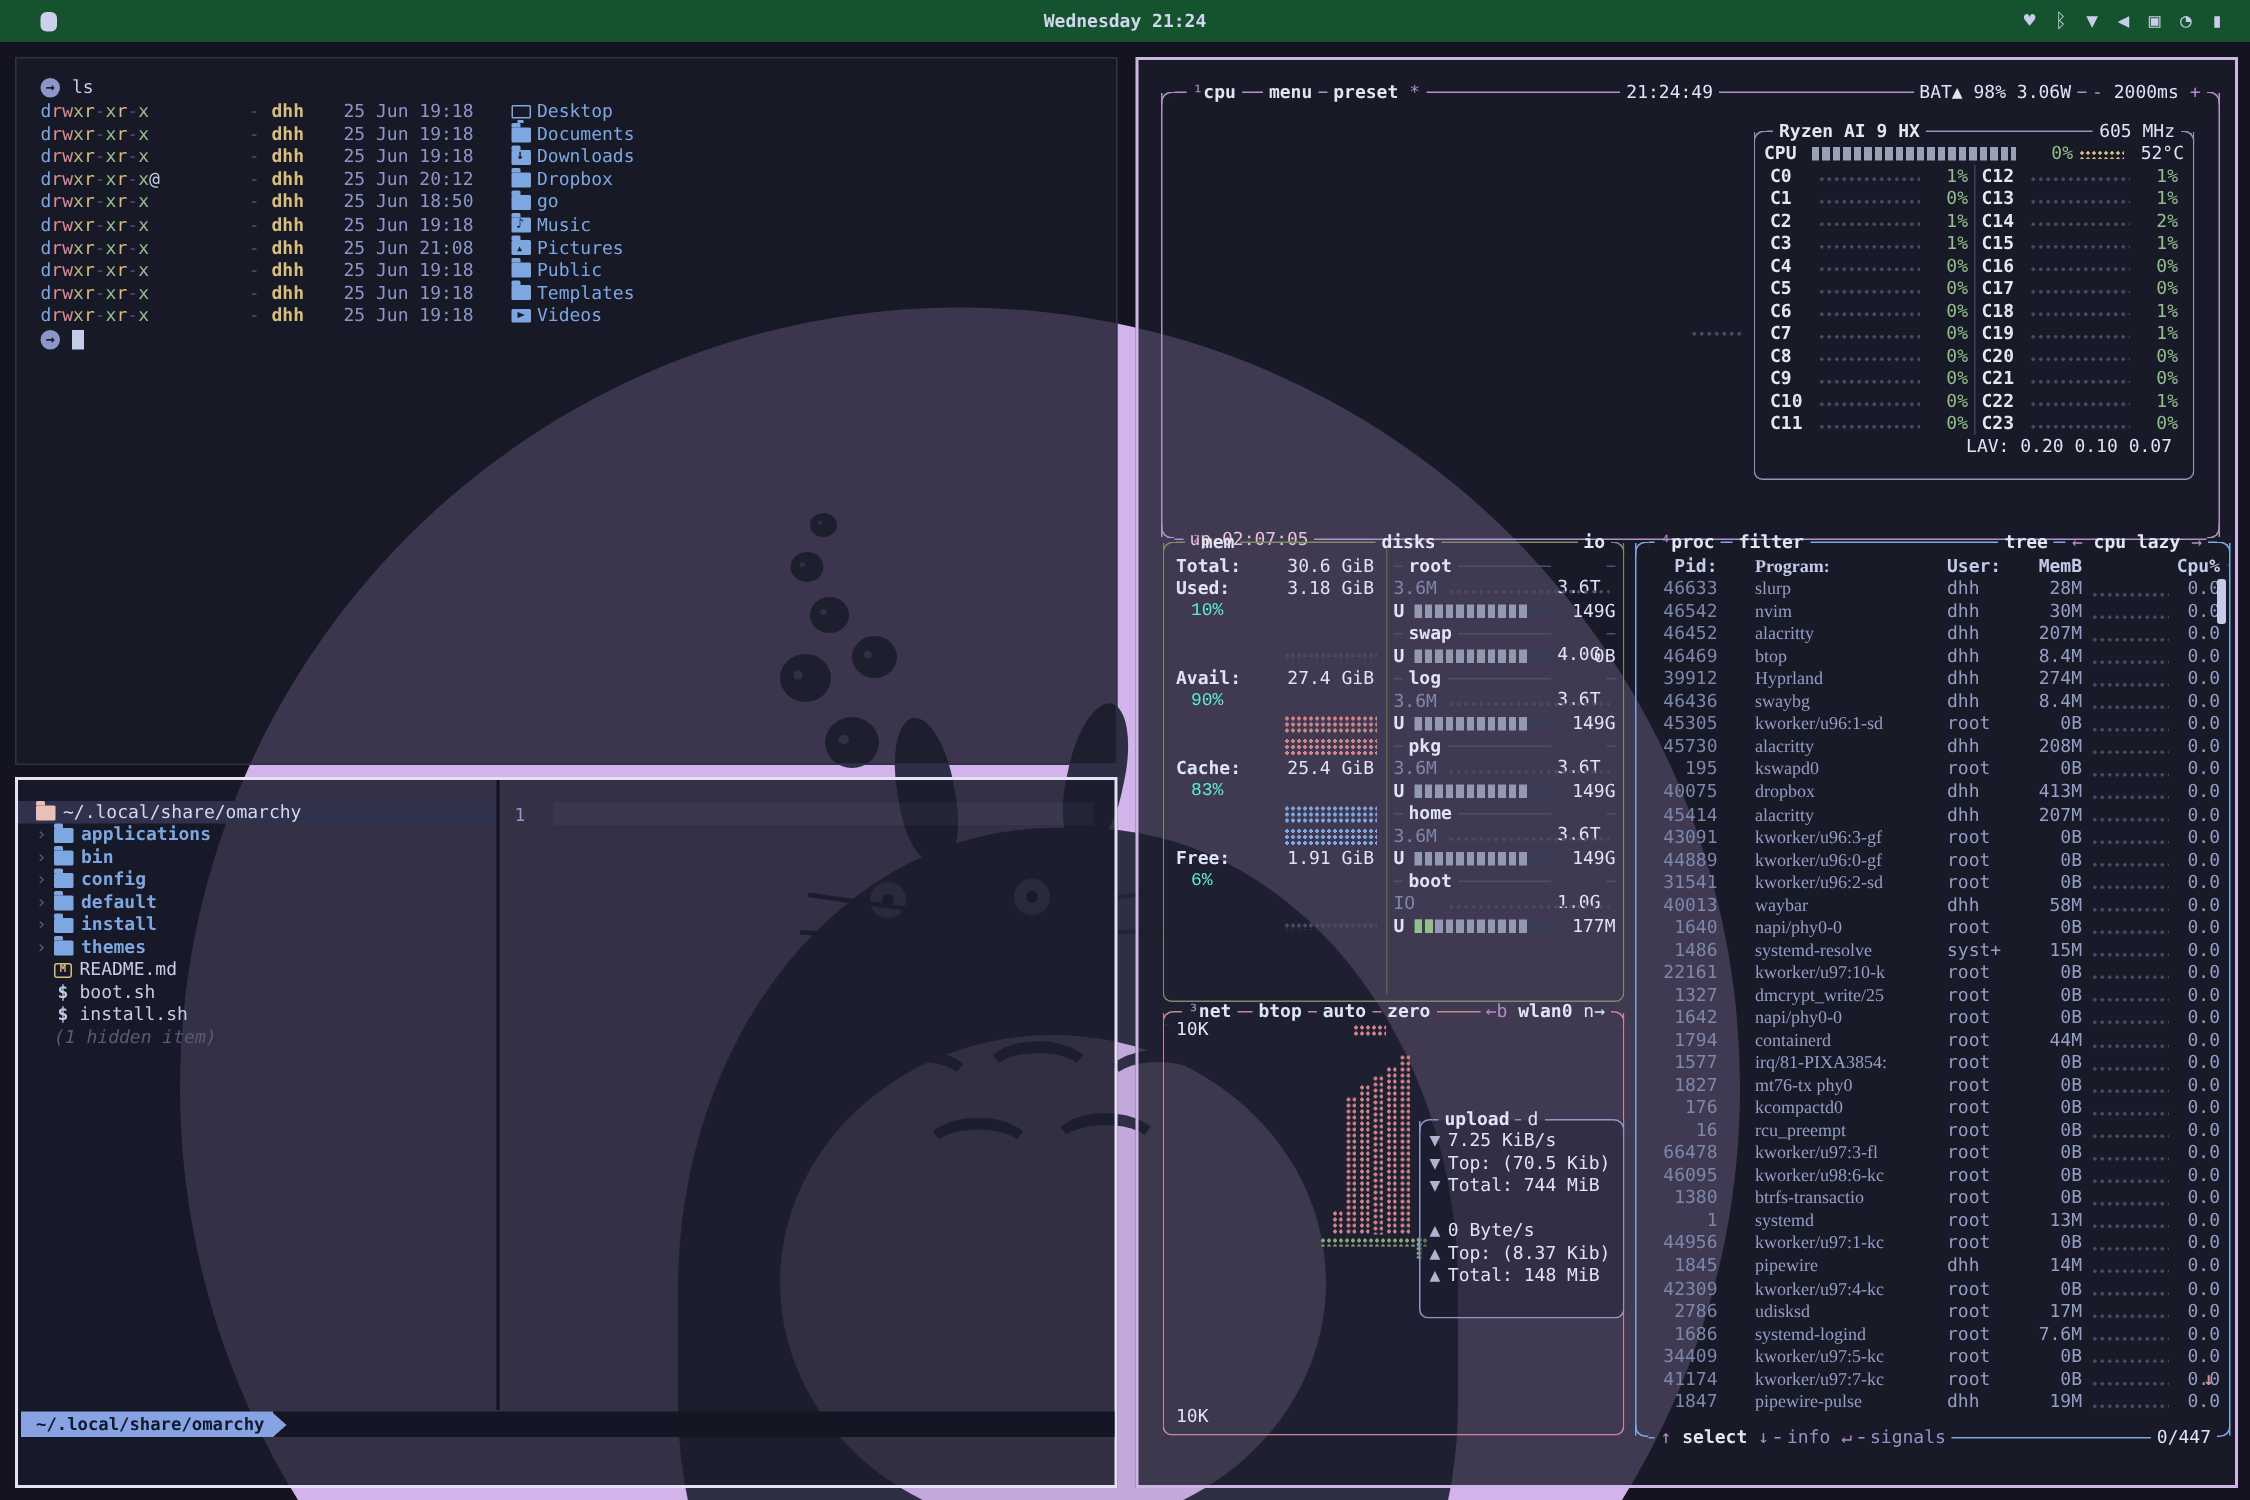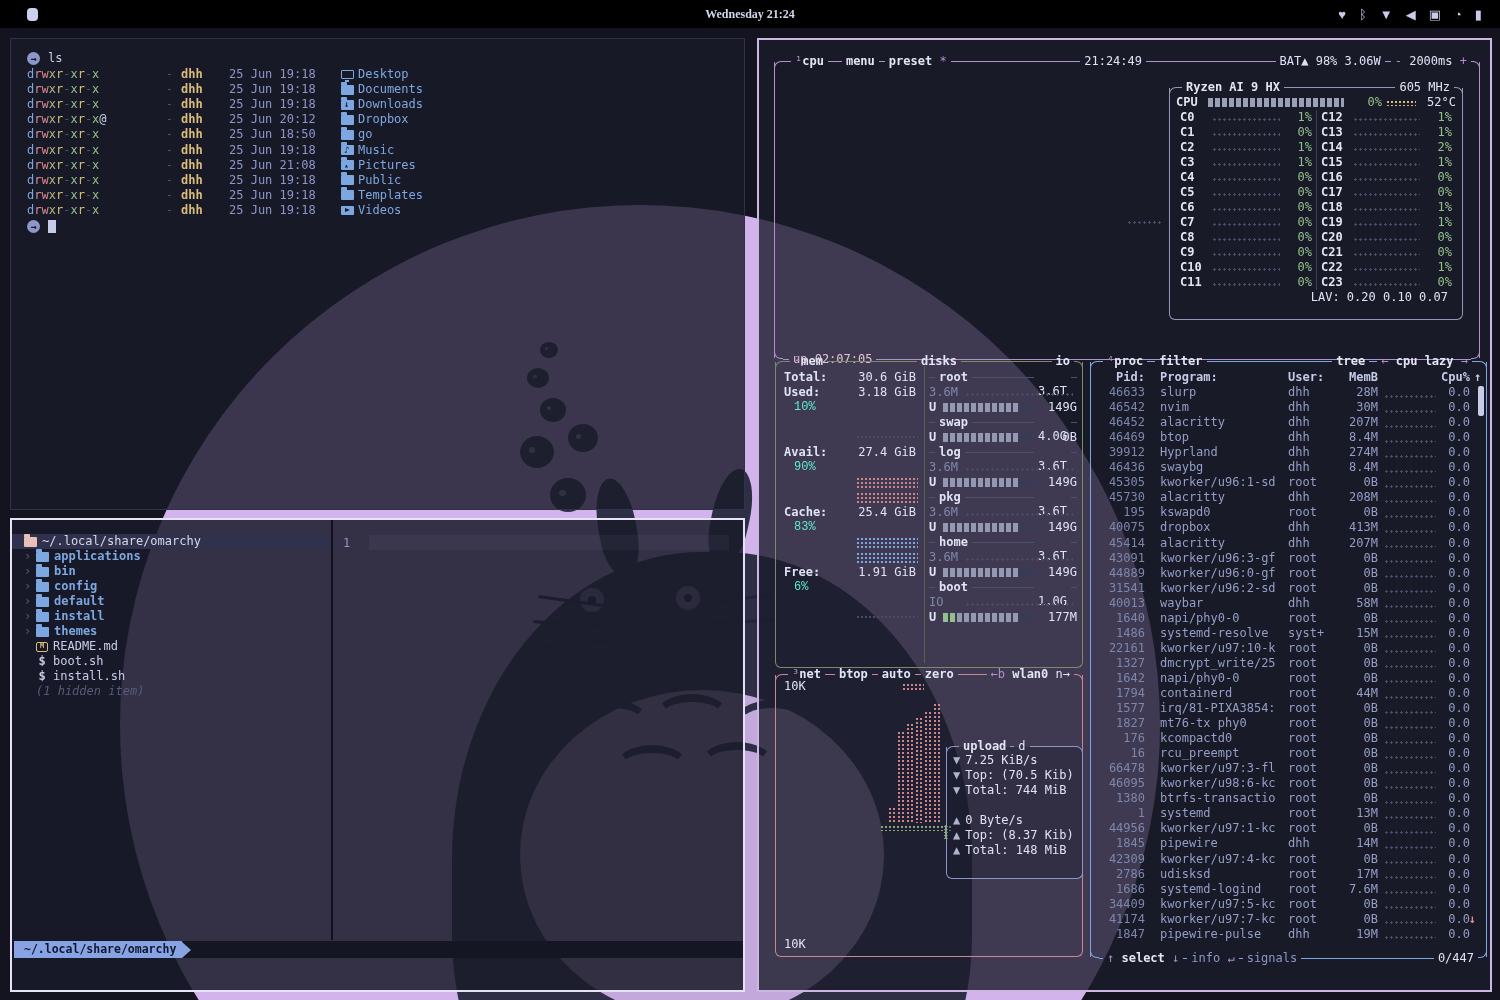--- a/index.html
+++ b/index.html
@@ -16,22 +16,22 @@
   .totoro-ear{position:absolute;width:38px;height:96px;background:#2e2f45;border-radius:50% 50% 40% 40%;}
   .totoro-body{position:absolute;left:452px;top:552px;width:520px;height:640px;background:#2e2f45;border-radius:48% 48% 40% 40%;}
   .totoro-belly{position:absolute;left:520px;top:690px;width:364px;height:330px;background:#c3a8dc;border-radius:50%;}
   .belly-chev{position:absolute;width:62px;height:30px;border:6px solid transparent;border-top:8px solid #2e2f45;border-radius:50%;}
   .totoro-eye{position:absolute;width:24px;height:24px;border-radius:50%;background:#8f87ac;}
   .totoro-eye::after{content:"";position:absolute;left:8px;top:8px;width:8px;height:8px;border-radius:50%;background:#1b1c2c;}
   .whisker{position:absolute;width:72px;height:3px;background:#23243a;border-radius:2px;}
   .soot{position:absolute;background:#2e2f45;border-radius:50%;}
   .soot::after{content:"";position:absolute;left:26%;top:34%;width:18%;height:18%;border-radius:50%;background:#9b93b8;box-shadow:160% 0 0 0 #9b93b8;}
   
-  .topbar{position:absolute;left:0;top:0;width:1500px;height:28px;background:#000000;z-index:5;
-          display:flex;align-items:center;font-family:Liberation Serif, serif;}
+  .topbar{position:absolute;left:0;top:0;width:1500px;height:28px;background:#14532d;z-index:5;
+          display:flex;align-items:center;}
   .ws-dot{position:absolute;left:27px;top:8px;width:11px;height:13px;border-radius:4px;background:#ccd0ec;}
   .clock{position:absolute;left:0;right:0;text-align:center;font-weight:bold;color:#d2d6ee;}
   .tray{position:absolute;right:18px;top:0;height:28px;display:flex;align-items:center;gap:13px;color:#c9cdeb;font-size:13px;}
   .tray span{cursor:default;}
   
   .win{position:absolute;z-index:2;box-sizing:border-box;}
   #win-ls{left:10px;top:38px;width:735px;height:472px;border:1px solid #30324a;background:rgba(26,27,42,0.82);padding:12px 16px;}
   #win-fm{left:10px;top:518px;width:735px;height:474px;border:2px solid #e6e1f4;background:rgba(26,27,42,0.86);}
   #win-btop{left:757px;top:38px;width:735px;height:954px;border:2px solid #cdb6e4;background:rgba(26,27,42,0.80);}
   
@@ -171,21 +171,21 @@
   .net-spike{position:absolute;left:168px;top:150px;width:4px;height:14px;background-image:radial-gradient(circle,#89a876 1.1px,transparent 1.3px);background-size:3px 3px;}
   #box-upload{--bc:#8d96c9;left:170px;top:72px;width:137px;height:132px;background:rgba(26,27,42,0.35);}
   .up-rows{padding:6px 6px 0 6px;}
   .up-row{display:flex;height:15px;align-items:center;gap:5px;color:#dfe3f5;white-space:nowrap;}
   .up-row .arr{color:#aeb4d0;}
   
   #box-proc{--bc:#7da7e0;left:331px;top:322px;width:397px;height:595px;}
   .proc-pad{padding:8px 6px 0 6px;position:relative;height:calc(100% - 8px);box-sizing:border-box;overflow:hidden;}
   .proc-row{display:flex;align-items:center;height:15.05px;color:#949ec6;}
   .pc-pid{width:48px;text-align:right;flex:none;color:#7d87ac;}
-  .pc-prog{width:128px;margin-left:15px;flex:none;white-space:nowrap;overflow:hidden;}
+  .pc-prog{width:128px;margin-left:25px;flex:none;white-space:nowrap;overflow:hidden;font-family:Liberation Serif, serif;}
   .pc-user{width:48px;flex:none;}
   .pc-mem{width:42px;text-align:right;flex:none;}
   .pc-dots{width:52px;flex:none;height:4px;margin:6px 4px 0 6px;
            background-image:radial-gradient(circle,#474b66 1px,transparent 1.15px);background-size:5px 5px;}
   .pc-cpu{width:30px;text-align:right;flex:none;}
   .proc-header{font-weight:bold;color:#c3cbe8;}
   .proc-header .pc-pid,.proc-header .pc-prog,.proc-header .pc-user,.proc-header .pc-mem,.proc-header .pc-cpu{color:#c3cbe8;}
   .scroll-thumb{position:absolute;right:2px;top:24px;width:6px;height:30px;background:#c6cce8;border-radius:2px;}
   .scroll-down-arrow{position:absolute;right:10px;bottom:22px;color:#de8b93;font-weight:bold;}
   .uptime-chip{color:#e3c3d3;}

